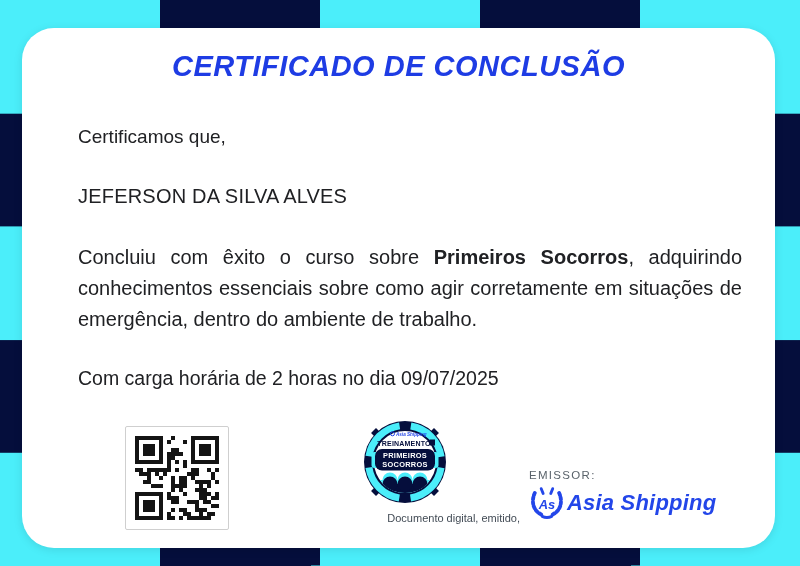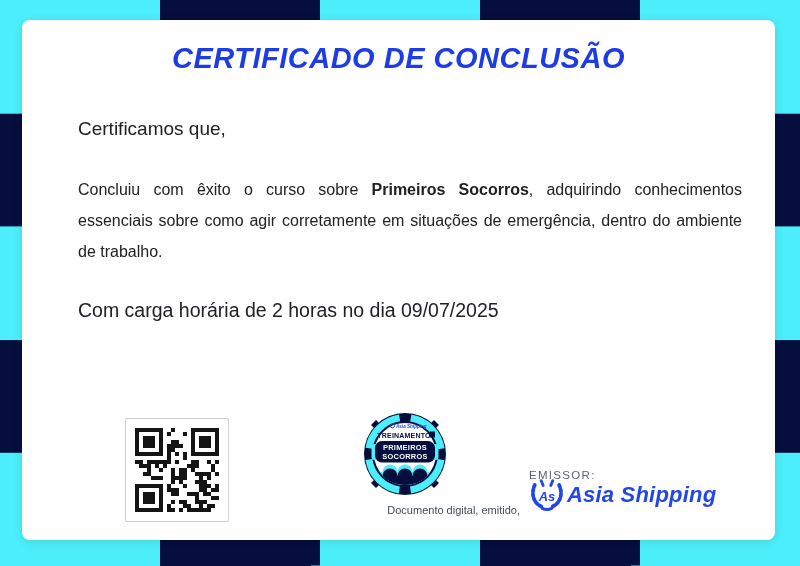--- a/index.html
+++ b/index.html
@@ -8,50 +8,50 @@
   }
   *{margin:0;padding:0;box-sizing:border-box;}
   html,body{width:800px;height:566px;overflow:hidden;}
   body{
     font-family:"Liberation Sans","DejaVu Sans",sans-serif;
     background-image:repeating-conic-gradient(var(--navy) 0% 25%, var(--cyan) 25% 50%);
     background-size:320px 226.4px;
     position:relative;
   }
   .card{
-    position:absolute; left:22px; top:20px; width:753px; height:520px;
-    background:#fff; border-radius:8px;
+    position:absolute; left:22px; top:28px; width:753px; height:520px;
+    background:#fff; border-radius:32px;
     box-shadow:0 2px 10px rgba(0,0,0,.10);
   }
   .title{
     position:absolute; top:22px; left:0; width:100%;
     text-align:center; color:var(--title-blue);
     font-size:29px; font-weight:bold; font-style:italic; letter-spacing:.5px;
     white-space:nowrap;
   }
   .content{position:absolute; left:56px; right:33px; top:86px; color:var(--body-text);}
   .intro{font-size:19px;margin-top:12px;}
   .name{font-size:20px; margin-top:37px; letter-spacing:.2px;}
-  .body-par{font-size:16px; line-height:31px; margin-top:34px; text-align:justify;}
+  .body-par{font-size:20px; line-height:31px; margin-top:34px; text-align:justify;}
   .body-par b{font-weight:bold;}
   .workload{font-size:19.5px; margin-top:32px;}
   
   .qr-box{
     position:absolute; left:103px; top:398px; width:104px; height:104px;
     background:#fff; border:1px solid #cfcfcf; border-radius:2px;
     display:flex; align-items:center; justify-content:center;
   }
   .badge{position:absolute; left:341px; top:392px; width:84px; height:84px;}
   .note{
     position:absolute; left:268px; top:484px; width:230px;
     text-align:right; color:var(--caption); font-size:11px; line-height:13.5px;
   }
   .issuer-label{
     position:absolute; left:507px; top:441px;
-    color:var(--muted); font-size:11.5px; letter-spacing:1.3px;margin-top:8px;
+    color:var(--muted); font-size:11.5px; letter-spacing:1.3px;
   }
   .issuer-logo{
     position:absolute; left:503px; top:456px; height:38px;
     display:flex; align-items:center; 
   }
   .issuer-name{
     color:var(--logo-blue); font-size:22px; font-weight:bold; font-style:italic;
     letter-spacing:.2px; white-space:nowrap;
   }
 </style>
@@ -59,20 +59,21 @@
 <body>
 
 <div class="checker-bg" style="position:absolute;inset:0;pointer-events:none;"></div>
 
 <div class="card">
 
   <div class="title">CERTIFICADO DE CONCLUSÃO</div>
 
   <div class="content">
     <div class="intro">Certificamos que,</div>
+    <div class="name">JEFERSON DA SILVA ALVES</div>
     <div class="body-par"><span>Concluiu com êxito o curso sobre </span><b>Primeiros Socorros</b><span>, adquirindo conhecimentos essenciais sobre como agir corretamente em situações de emergência, dentro do ambiente de trabalho.</span></div>
     <div class="workload">Com carga horária de 2 horas no dia 09/07/2025</div>
   </div>
 
   <div class="qr-box">
     <svg id="qr" width="84" height="84" viewBox="0 0 84 84">
         <path d="M0 0h4v4h-4zM4 0h4v4h-4zM8 0h4v4h-4zM12 0h4v4h-4zM16 0h4v4h-4zM20 0h4v4h-4zM24 0h4v4h-4zM36 0h4v4h-4zM56 0h4v4h-4zM60 0h4v4h-4zM64 0h4v4h-4zM68 0h4v4h-4zM72 0h4v4h-4zM76 0h4v4h-4zM80 0h4v4h-4zM0 4h4v4h-4zM24 4h4v4h-4zM32 4h4v4h-4zM48 4h4v4h-4zM56 4h4v4h-4zM80 4h4v4h-4zM0 8h4v4h-4zM8 8h4v4h-4zM12 8h4v4h-4zM16 8h4v4h-4zM24 8h4v4h-4zM56 8h4v4h-4zM64 8h4v4h-4zM68 8h4v4h-4zM72 8h4v4h-4zM80 8h4v4h-4zM0 12h4v4h-4zM8 12h4v4h-4zM12 12h4v4h-4zM16 12h4v4h-4zM24 12h4v4h-4zM36 12h4v4h-4zM40 12h4v4h-4zM56 12h4v4h-4zM64 12h4v4h-4zM68 12h4v4h-4zM72 12h4v4h-4zM80 12h4v4h-4zM0 16h4v4h-4zM8 16h4v4h-4zM12 16h4v4h-4zM16 16h4v4h-4zM24 16h4v4h-4zM32 16h4v4h-4zM36 16h4v4h-4zM40 16h4v4h-4zM44 16h4v4h-4zM56 16h4v4h-4zM64 16h4v4h-4zM68 16h4v4h-4zM72 16h4v4h-4zM80 16h4v4h-4zM0 20h4v4h-4zM24 20h4v4h-4zM32 20h4v4h-4zM36 20h4v4h-4zM56 20h4v4h-4zM80 20h4v4h-4zM0 24h4v4h-4zM4 24h4v4h-4zM8 24h4v4h-4zM12 24h4v4h-4zM16 24h4v4h-4zM20 24h4v4h-4zM24 24h4v4h-4zM32 24h4v4h-4zM40 24h4v4h-4zM48 24h4v4h-4zM56 24h4v4h-4zM60 24h4v4h-4zM64 24h4v4h-4zM68 24h4v4h-4zM72 24h4v4h-4zM76 24h4v4h-4zM80 24h4v4h-4zM32 28h4v4h-4zM48 28h4v4h-4zM0 32h4v4h-4zM4 32h4v4h-4zM12 32h4v4h-4zM16 32h4v4h-4zM20 32h4v4h-4zM24 32h4v4h-4zM28 32h4v4h-4zM32 32h4v4h-4zM40 32h4v4h-4zM56 32h4v4h-4zM60 32h4v4h-4zM72 32h4v4h-4zM80 32h4v4h-4zM4 36h4v4h-4zM8 36h4v4h-4zM12 36h4v4h-4zM20 36h4v4h-4zM28 36h4v4h-4zM52 36h4v4h-4zM56 36h4v4h-4zM60 36h4v4h-4zM76 36h4v4h-4zM12 40h4v4h-4zM24 40h4v4h-4zM36 40h4v4h-4zM44 40h4v4h-4zM48 40h4v4h-4zM56 40h4v4h-4zM76 40h4v4h-4zM8 44h4v4h-4zM12 44h4v4h-4zM36 44h4v4h-4zM44 44h4v4h-4zM48 44h4v4h-4zM60 44h4v4h-4zM64 44h4v4h-4zM68 44h4v4h-4zM72 44h4v4h-4zM80 44h4v4h-4zM16 48h4v4h-4zM20 48h4v4h-4zM24 48h4v4h-4zM36 48h4v4h-4zM40 48h4v4h-4zM44 48h4v4h-4zM48 48h4v4h-4zM64 48h4v4h-4zM72 48h4v4h-4zM36 52h4v4h-4zM44 52h4v4h-4zM60 52h4v4h-4zM64 52h4v4h-4zM68 52h4v4h-4zM0 56h4v4h-4zM4 56h4v4h-4zM8 56h4v4h-4zM12 56h4v4h-4zM16 56h4v4h-4zM20 56h4v4h-4zM24 56h4v4h-4zM32 56h4v4h-4zM48 56h4v4h-4zM64 56h4v4h-4zM68 56h4v4h-4zM72 56h4v4h-4zM80 56h4v4h-4zM0 60h4v4h-4zM24 60h4v4h-4zM32 60h4v4h-4zM36 60h4v4h-4zM40 60h4v4h-4zM64 60h4v4h-4zM68 60h4v4h-4zM76 60h4v4h-4zM80 60h4v4h-4zM0 64h4v4h-4zM8 64h4v4h-4zM12 64h4v4h-4zM16 64h4v4h-4zM24 64h4v4h-4zM36 64h4v4h-4zM40 64h4v4h-4zM52 64h4v4h-4zM56 64h4v4h-4zM60 64h4v4h-4zM68 64h4v4h-4zM72 64h4v4h-4zM0 68h4v4h-4zM8 68h4v4h-4zM12 68h4v4h-4zM16 68h4v4h-4zM24 68h4v4h-4zM60 68h4v4h-4zM76 68h4v4h-4zM80 68h4v4h-4zM0 72h4v4h-4zM8 72h4v4h-4zM12 72h4v4h-4zM16 72h4v4h-4zM24 72h4v4h-4zM36 72h4v4h-4zM44 72h4v4h-4zM48 72h4v4h-4zM60 72h4v4h-4zM64 72h4v4h-4zM68 72h4v4h-4zM0 76h4v4h-4zM24 76h4v4h-4zM32 76h4v4h-4zM48 76h4v4h-4zM52 76h4v4h-4zM64 76h4v4h-4zM72 76h4v4h-4zM76 76h4v4h-4zM0 80h4v4h-4zM4 80h4v4h-4zM8 80h4v4h-4zM12 80h4v4h-4zM16 80h4v4h-4zM20 80h4v4h-4zM24 80h4v4h-4zM32 80h4v4h-4zM36 80h4v4h-4zM44 80h4v4h-4zM52 80h4v4h-4zM56 80h4v4h-4zM60 80h4v4h-4zM64 80h4v4h-4zM68 80h4v4h-4zM72 80h4v4h-4z" fill="#141414"></path>
       </svg>
   </div>
 

